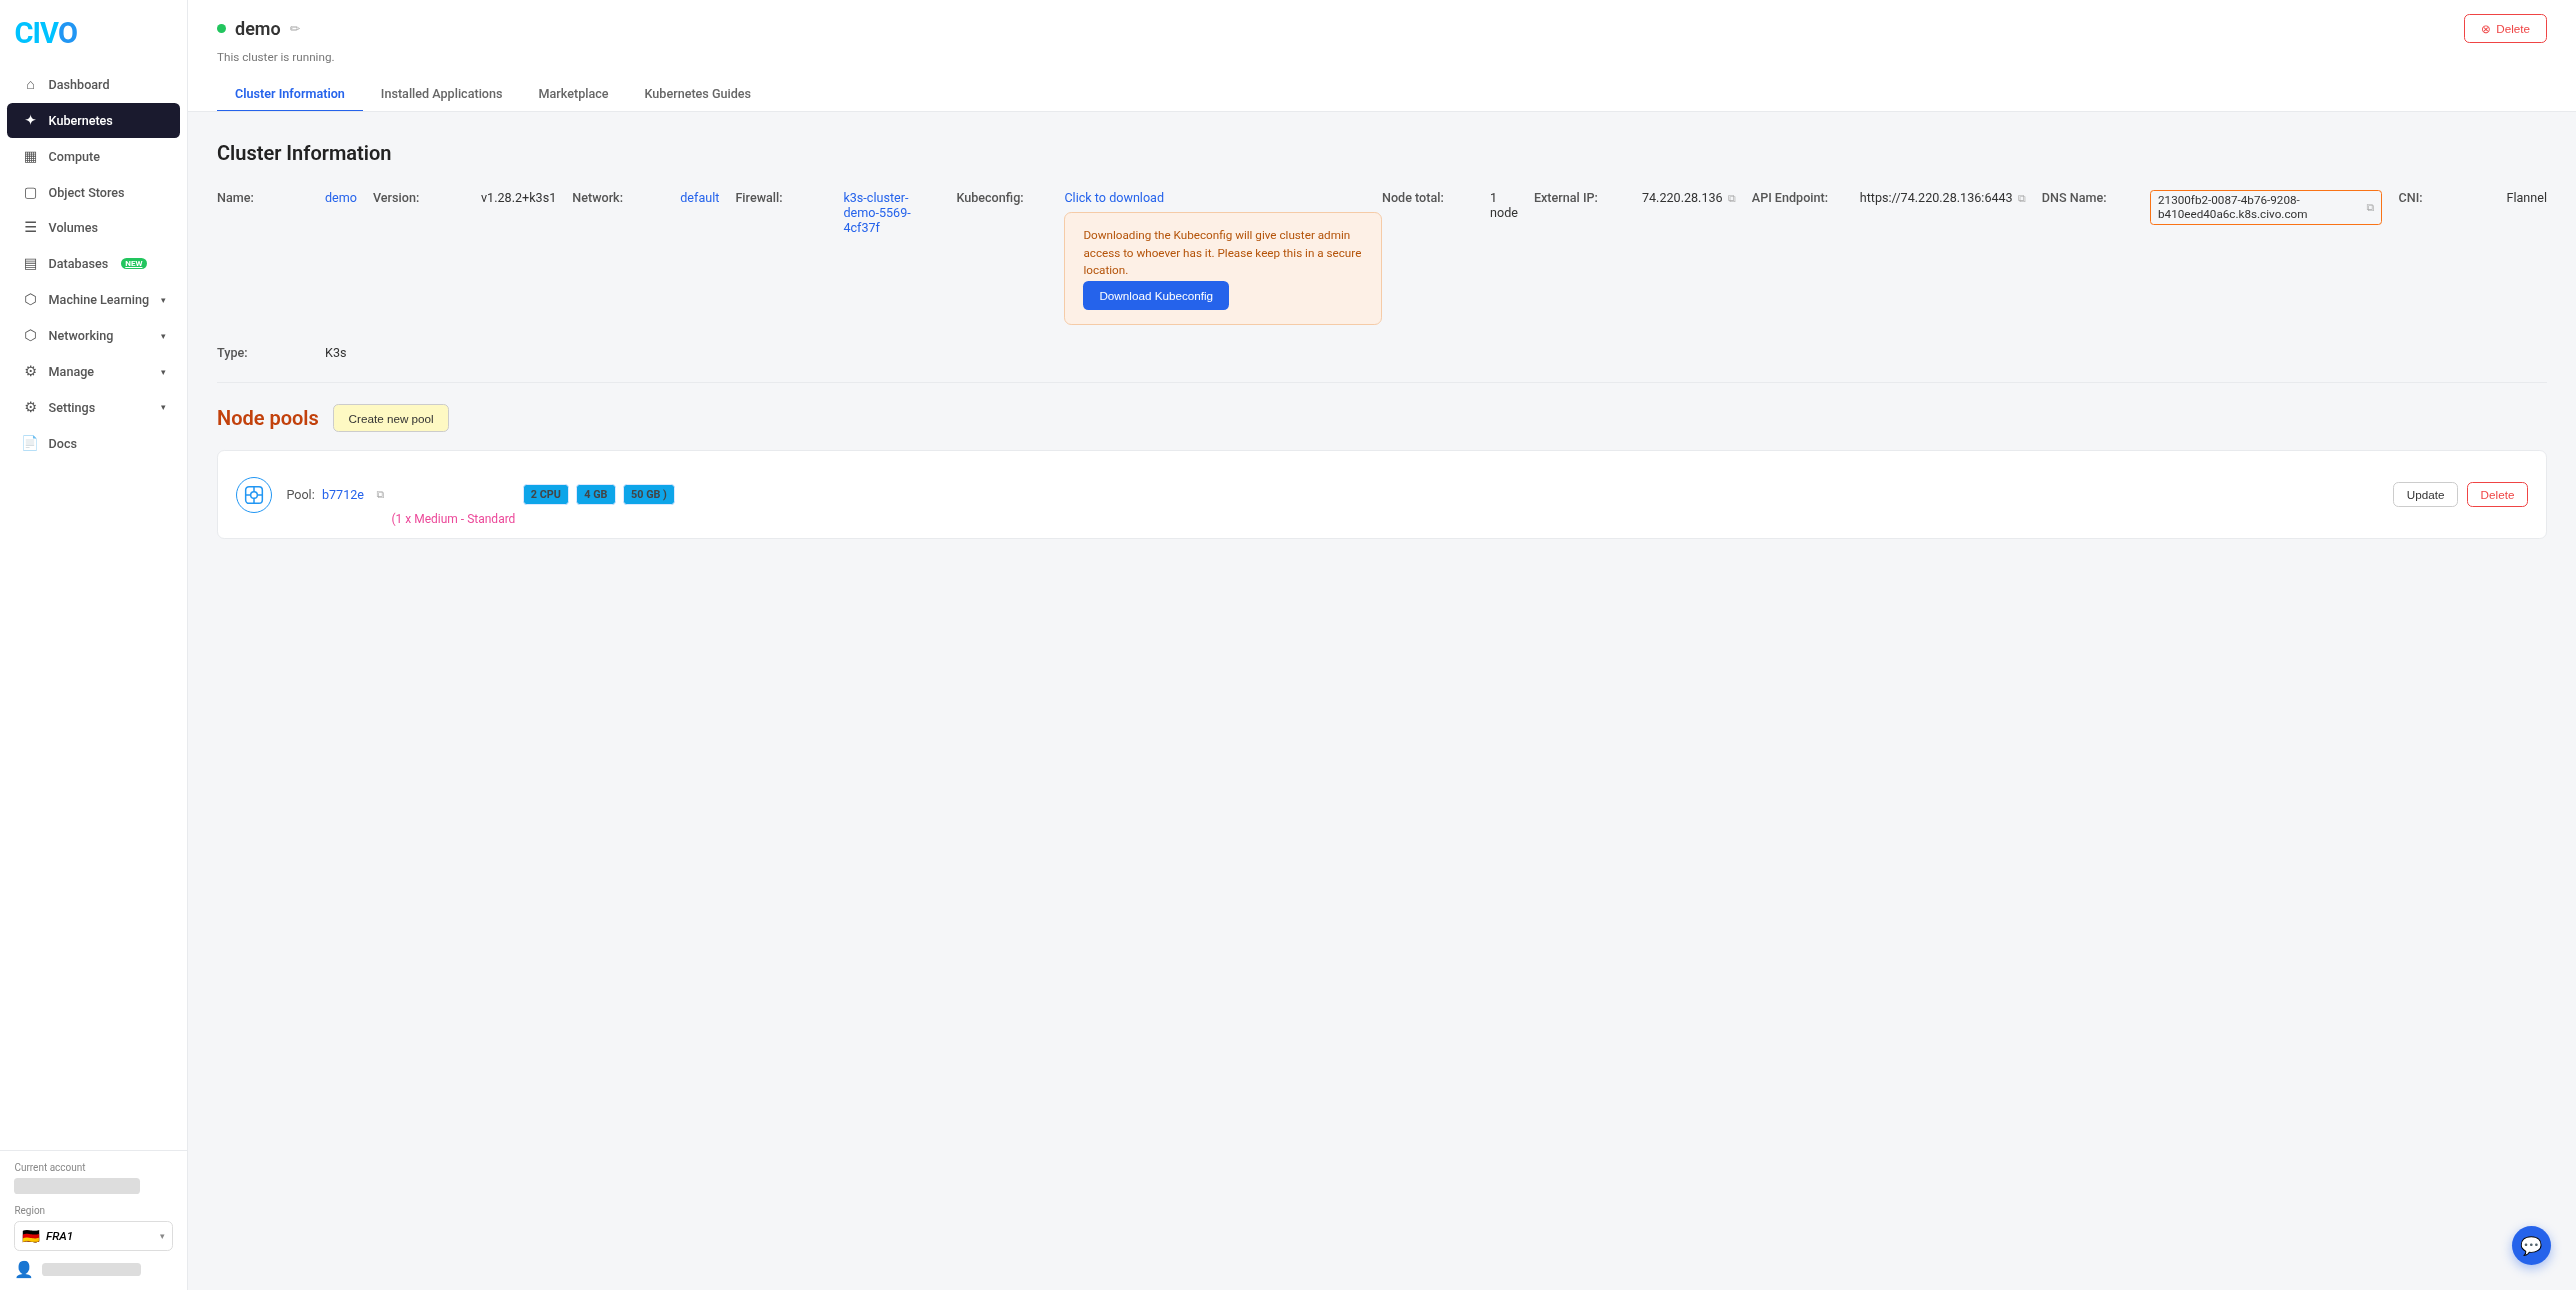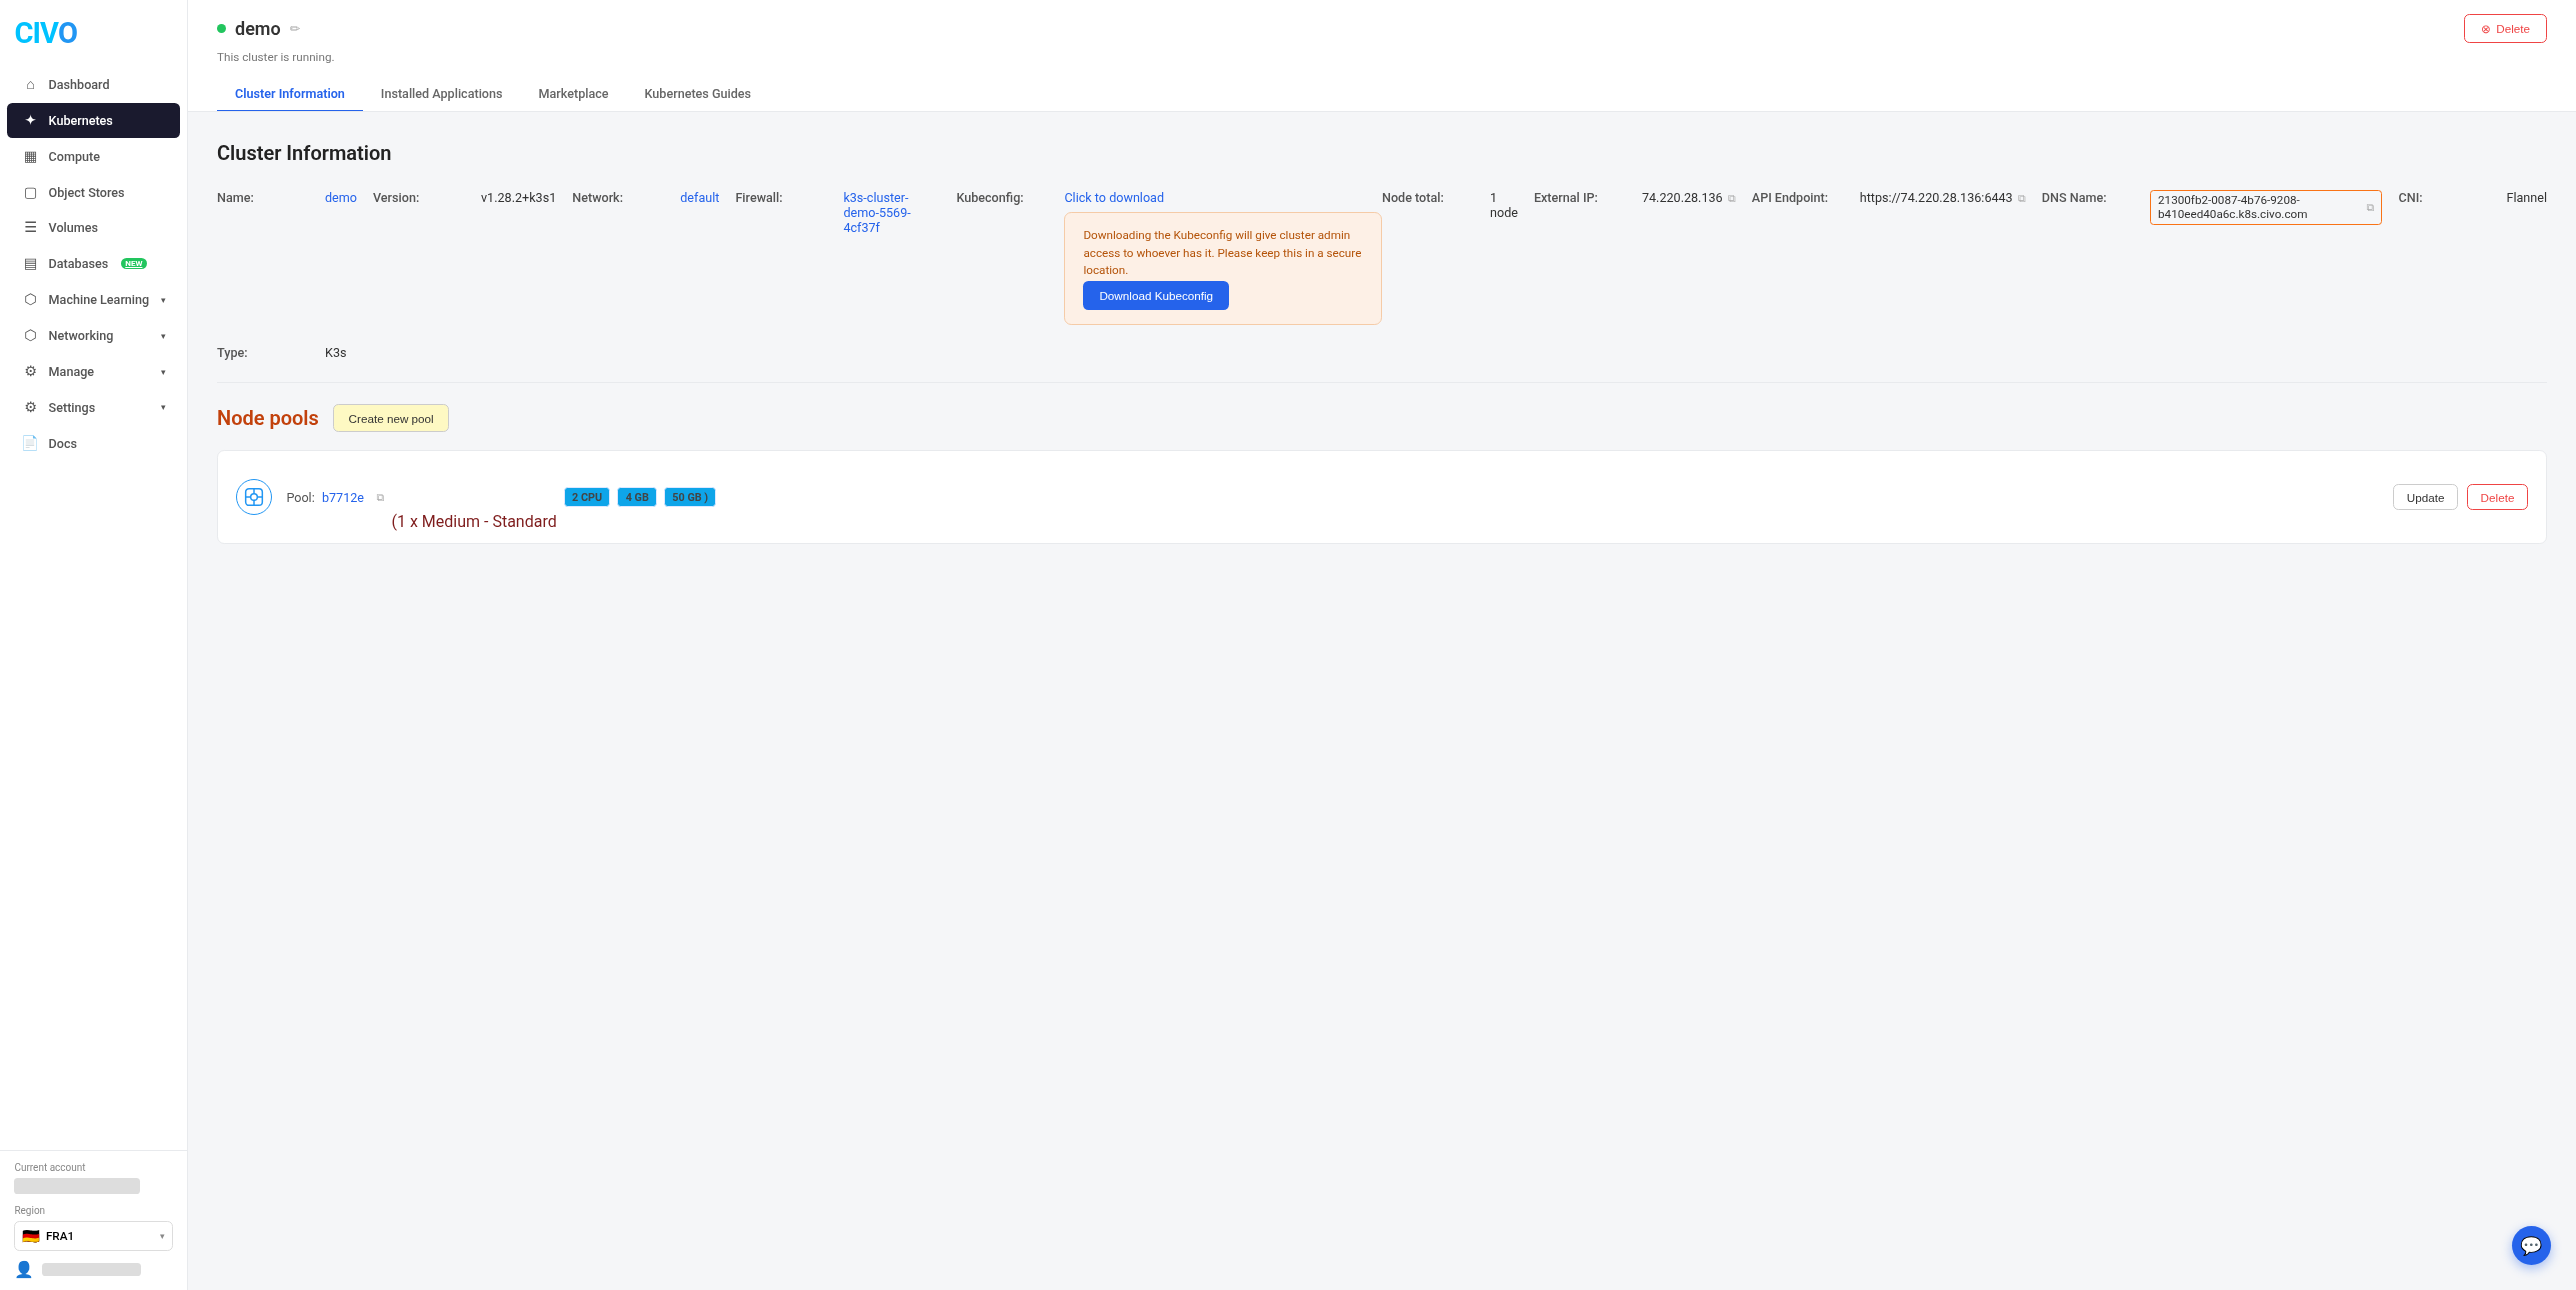--- a/index.html
+++ b/index.html
@@ -14,21 +14,21 @@
     .nav-item.active { background: #1a1a2e; color: #fff; }
     .nav-item .nav-icon { font-size: 14.4px; width: 18px; text-align: center; }
     .nav-item .chevron { margin-left: auto; font-size: 9px; }
     .nav-badge { background: #22c55e; color: #fff; font-size: 8px; padding: 0.9px 4.5px; border-radius: 9px; margin-left: 3.6px; font-weight: 700; text-decoration: underline; }
     .sidebar-bottom { margin-top: auto; padding: 10.8px 14.4px; border-top: 0.9px solid #e8eaed; }
     .current-account-label { font-size: 10px; color: #888; margin-bottom: 5.4px; }
     .account-blurred { background: #ddd; height: 16px; border-radius: 3.6px; width: 126px; margin-bottom: 10.8px; }
     .region-label { font-size: 10px; color: #888; margin-bottom: 5.4px; }
     .region-select { display: flex; align-items: center; gap: 5.4px; border: 0.9px solid #ddd; border-radius: 5.4px; padding: 5.4px 7.2px; cursor: pointer; background: #fff; }
     .flag { font-size: 14.4px; }
-    .region-name { font-size: 11.7px; font-weight: 500; flex: 1; }
+    .region-name { font-size: 11.7px; font-weight: 500; flex: 1; font-style: italic; }
     .user-row { display: flex; align-items: center; gap: 7.2px; padding: 9px 0 0; }
     .user-icon { font-size: 16px; color: #888; }
     .user-blurred { background: #ddd; height: 12.6px; border-radius: 3.6px; width: 99px; }
 
     
     .main { flex: 1; overflow-y: auto; background: #f5f6f8; }
     .main-header { background: #fff; padding: 14.4px 29px 0; border-bottom: 0.9px solid #e8eaed; }
     .cluster-title-row { display: flex; align-items: center; justify-content: space-between; margin-bottom: 7.2px; }
     .cluster-title { display: flex; align-items: center; gap: 9px; }
     .status-dot { width: 9px; height: 9px; border-radius: 50%; background: #22c55e; }
@@ -63,21 +63,21 @@
     .node-pools-header { display: flex; align-items: center; gap: 14.4px; margin-bottom: 18px; }
     .node-pools-title { font-size: 20px; font-weight: 600; color: #c2410c; }
     .create-pool-btn { border: 0.9px solid #ccc; background: #fef9c3; color: #333; padding: 6.3px 14.4px; border-radius: 5.4px; cursor: pointer; font-size: 11.7px; font-weight: 500; }
 
     
     .pool-row { display: flex; align-items: center; gap: 14.4px; background: #fff; border: 0.9px solid #e8eaed; border-radius: 7.2px; padding: 12.6px 18px; }
     .pool-icon { width: 36px; height: 36px; border-radius: 50%; border: 1.8px solid #2196f3; display: flex; align-items: center; justify-content: center; color: #2196f3; font-size: 16px; }
     .pool-info { display: flex; align-items: center; gap: 7.2px; flex: 1; flex-wrap: wrap; }
     .pool-label { color: #555; font-size: 12.6px; }
     .pool-id { color: #2563eb; cursor: pointer; font-size: 12.6px; }
-    .pool-spec { color: #7f1d1d; font-size: 16px; margin-top: 48px; }
+    .pool-spec { color: #ec4899; font-size: 12px; margin-top: 48px; }
     .pool-badge { background: #0ea5e9; border: 0.9px solid #dde8ff; color: #444; font-size: 10.8px; padding: 2.7px 7.2px; border-radius: 3.6px; font-weight: 700; }
     .pool-actions { display: flex; gap: 9px; }
     .update-btn { border: 0.9px solid #ccc; background: #fff; color: #333; padding: 5.4px 12.6px; border-radius: 5.4px; cursor: pointer; font-size: 11.7px; font-weight: 500; }
     .pool-delete-btn { border: 1.3px solid #ef4444; background: #fff; color: #ef4444; padding: 5.4px 12.6px; border-radius: 5.4px; cursor: pointer; font-size: 11.7px; font-weight: 500; }
 
     
     .chat-bubble { position: fixed; bottom: 25px; right: 25px; width: 39px; height: 39px; border-radius: 50%; background: #2563eb; color: #fff; display: flex; align-items: center; justify-content: center; cursor: pointer; font-size: 18px; box-shadow: 0 3.6px 10.8px rgba(37,99,235,0.4); z-index: 999; }
 
     hr.section-divider { border: none; border-top: 0.9px solid #e8eaed; margin: 21.5px 0; }
   </style>

